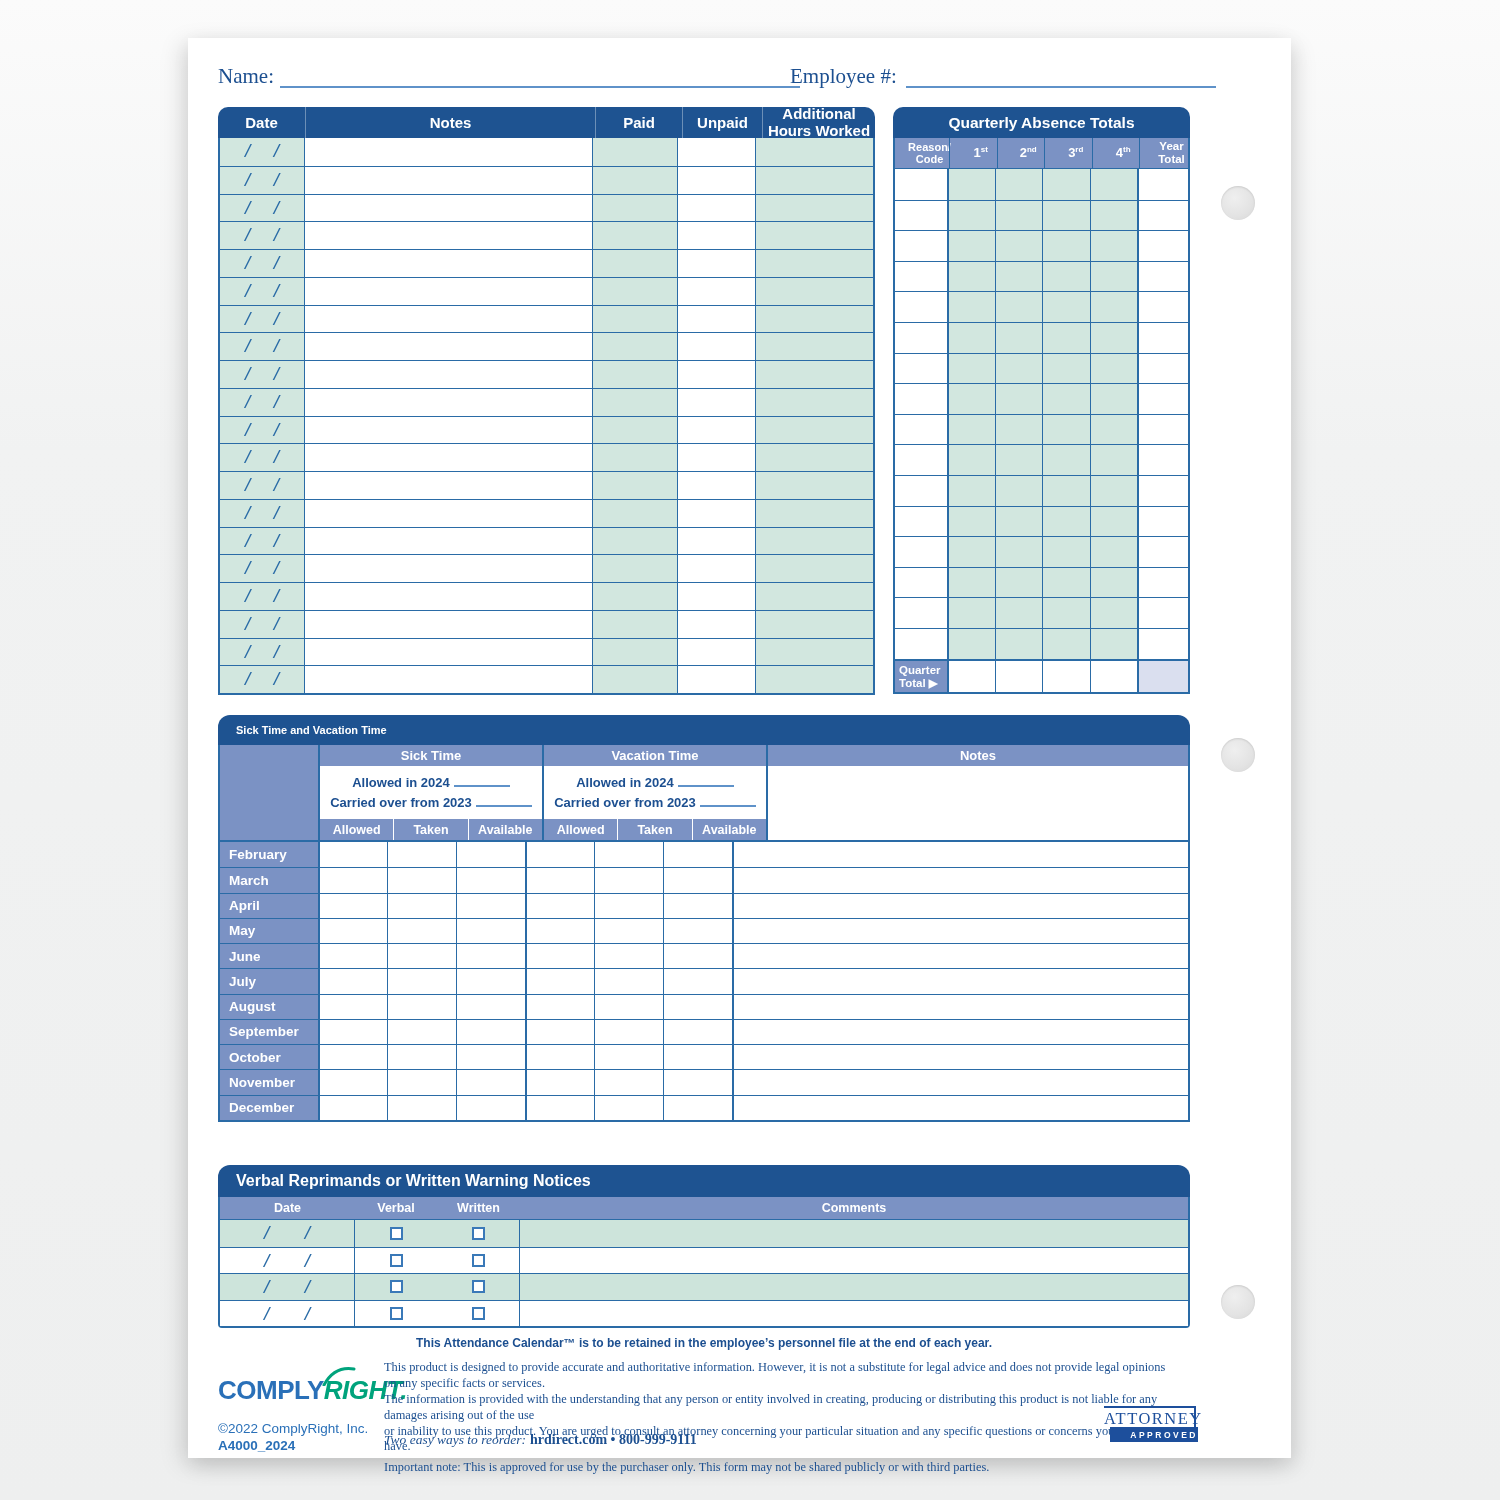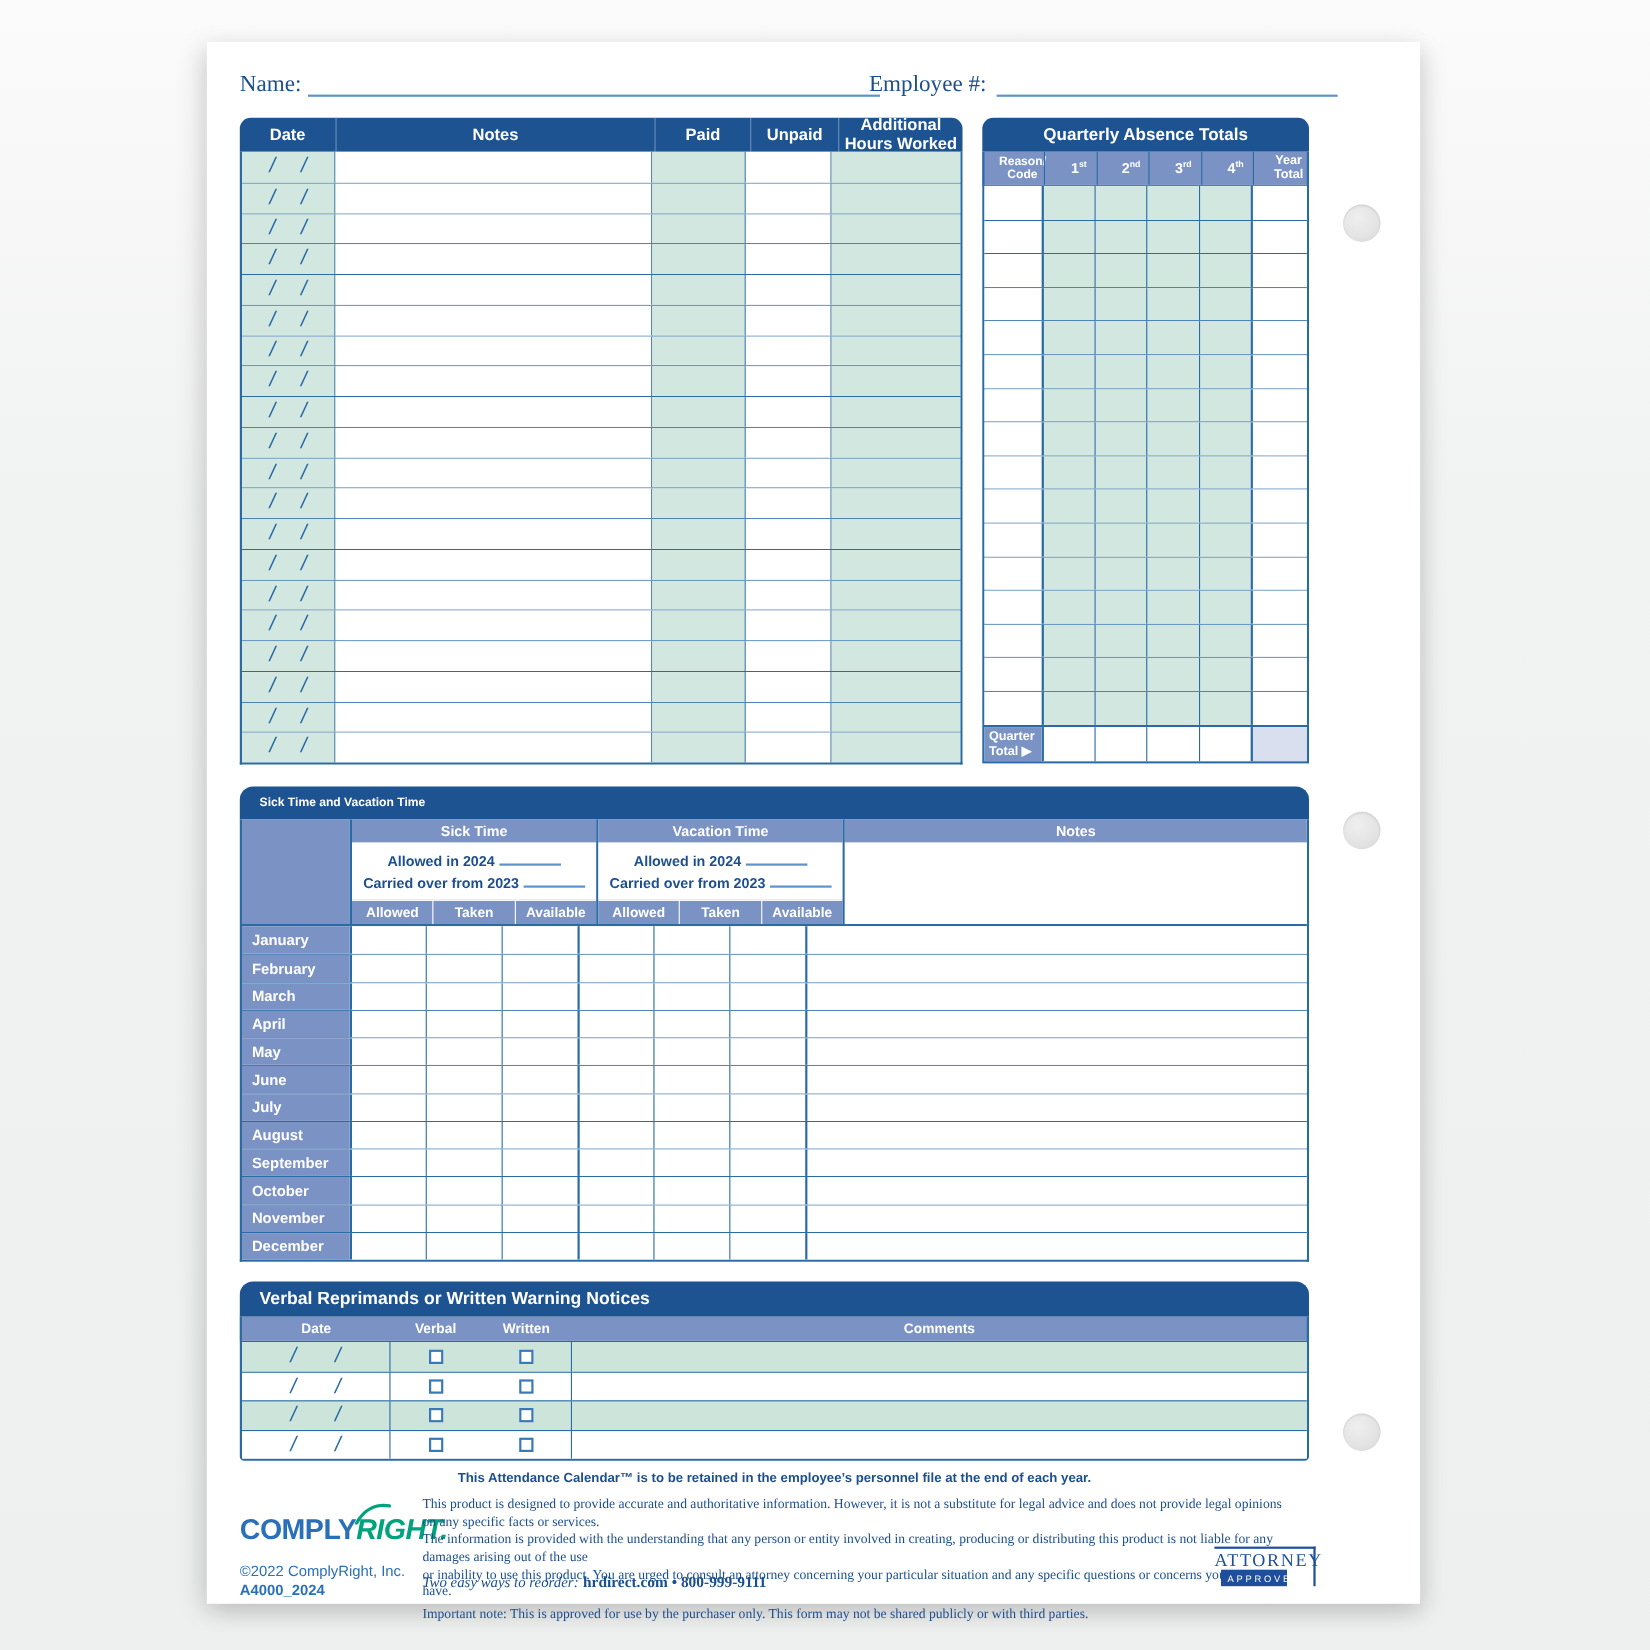--- a/index.html
+++ b/index.html
@@ -145,22 +145,22 @@
   .legal{position:absolute;left:196px;top:1322px;width:782px;
      font-family:"Liberation Serif",serif;color:var(--txt);font-size:12.4px;line-height:1.28;}
   .legal .imp{margin-top:5px;}
   .reorder{position:absolute;left:196px;top:1392px;font-family:"Liberation Serif",serif;color:var(--txt);}
   .reorder .it{font-style:italic;font-size:13.5px;}
   .reorder .bd{font-weight:bold;font-size:14px;}
   .badge{position:absolute;left:916px;top:1368px;width:92px;color:#1d4f9c;}
   .badge-top{border-top:2.5px solid #1d4f9c;border-right:2.5px solid #1d4f9c;padding:1px 2px 0 0;}
   .badge-attorney{font-family:"Liberation Serif",serif;font-size:16.5px;letter-spacing:1.5px;
      text-align:center;}
-  .badge-bar{background:#1d4f9c;color:#fff;font-size:8.5px;font-weight:normal;letter-spacing:2.5px;
-     width:60px;margin:-2px auto 0 6px;padding:2.5px 0 2px 6px;text-align:left;}
+  .badge-bar{background:#1d4f9c;color:#fff;font-size:8.5px;font-weight:bold;letter-spacing:2.5px;
+     width:88px;margin:-2px auto 0 6px;padding:2.5px 0 2px 6px;text-align:right;}
 </style>
 </head>
 <body>
 
 <div class="canvas">
   <div class="page">
     <div class="hole hole1"></div>
     <div class="hole hole2"></div>
     <div class="hole hole3"></div>
 
@@ -550,30 +550,20 @@
               <div>Available</div>
             </div>
           </div>
           <div class="mt-notescol">
             <div class="mt-nhead">Notes</div>
             <div class="mt-nbody"></div>
           </div>
         </div>
         <div>
 
-            <div class="m-row">
-              <div class="m-label">January</div>
-              <div class="m-cell m-g1"></div>
-              <div class="m-cell"></div>
-              <div class="m-cell"></div>
-              <div class="m-cell m-g1"></div>
-              <div class="m-cell"></div>
-              <div class="m-cell"></div>
-              <div class="m-notes"></div>
-            </div>
 
             <div class="m-row">
               <div class="m-label">February</div>
               <div class="m-cell m-g1"></div>
               <div class="m-cell"></div>
               <div class="m-cell"></div>
               <div class="m-cell m-g1"></div>
               <div class="m-cell"></div>
               <div class="m-cell"></div>
               <div class="m-notes"></div>

